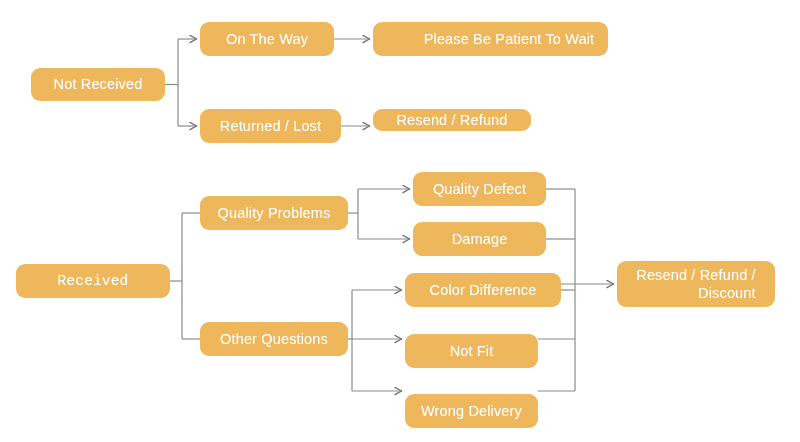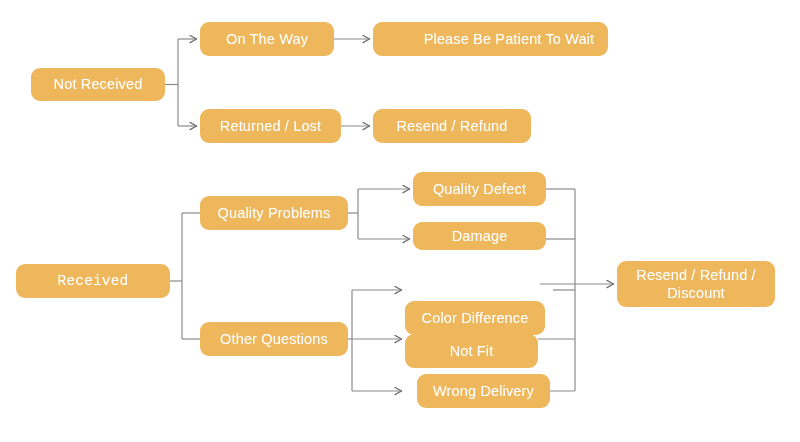--- a/index.html
+++ b/index.html
@@ -28,21 +28,21 @@
   }
   .node {
     position: absolute;
     box-sizing: border-box;
     background: #eeb75c;
     border-radius: 9px;
     color: #ffffff;
     display: flex;
     align-items: center;
     justify-content: center;
-    text-align: center;
+    text-align: right;
     font-size: 14.5px;
     font-weight: normal;
     line-height: 1.25;
     letter-spacing: 0.15px;
     padding: 2px 6px;
     text-shadow: 0 0 1px rgba(255,255,255,0.25);
     user-select: none;
   }
   .node-label {
     display: block;
@@ -114,53 +114,53 @@
   </div>
 
   <div class="node" style="left:373px; top:22px; width:235px; height:34px;padding-left:43px;">
     <span class="node-label">Please Be Patient To Wait</span>
   </div>
 
   <div class="node" style="left:200px; top:109px; width:141px; height:34px;">
     <span class="node-label">Returned / Lost</span>
   </div>
 
-  <div class="node" style="left:373px; top:109px; width:158px; height:34px;">
+  <div class="node" style="left:373px; top:109px; width:158px; height:22px;">
     <span class="node-label">Resend / Refund</span>
   </div>
 
   <div class="node" style="left:16px; top:264px; width:154px; height:34px;font-family:Liberation Mono, monospace;">
     <span class="node-label">Received</span>
   </div>
 
   <div class="node" style="left:200px; top:196px; width:148px; height:34px;">
     <span class="node-label">Quality Problems</span>
   </div>
 
   <div class="node" style="left:200px; top:322px; width:148px; height:34px;">
     <span class="node-label">Other Questions</span>
   </div>
 
   <div class="node" style="left:413px; top:172px; width:133px; height:34px;">
     <span class="node-label">Quality Defect</span>
   </div>
 
-  <div class="node" style="left:413px; top:222px; width:133px; height:28px;">
+  <div class="node" style="left:413px; top:222px; width:133px; height:34px;">
     <span class="node-label">Damage</span>
   </div>
 
-  <div class="node" style="left:405px; top:273px; width:140px; height:34px;margin-top:28px;">
+  <div class="node" style="left:405px; top:273px; width:156px; height:34px;">
     <span class="node-label">Color Difference</span>
   </div>
 
   <div class="node" style="left:405px; top:322px; width:133px; height:34px;margin-top:12px;">
     <span class="node-label">Not Fit</span>
   </div>
 
-  <div class="node" style="left:405px; top:374px; width:133px; height:34px;margin-left:12px;">
+  <div class="node" style="left:405px; top:394px; width:133px; height:34px;">
     <span class="node-label">Wrong Delivery</span>
   </div>
 
   <div class="node" style="left:617px; top:261px; width:158px; height:46px;">
     <span class="node-label">Resend / Refund /
 Discount</span>
   </div>
 
 </div>
 

